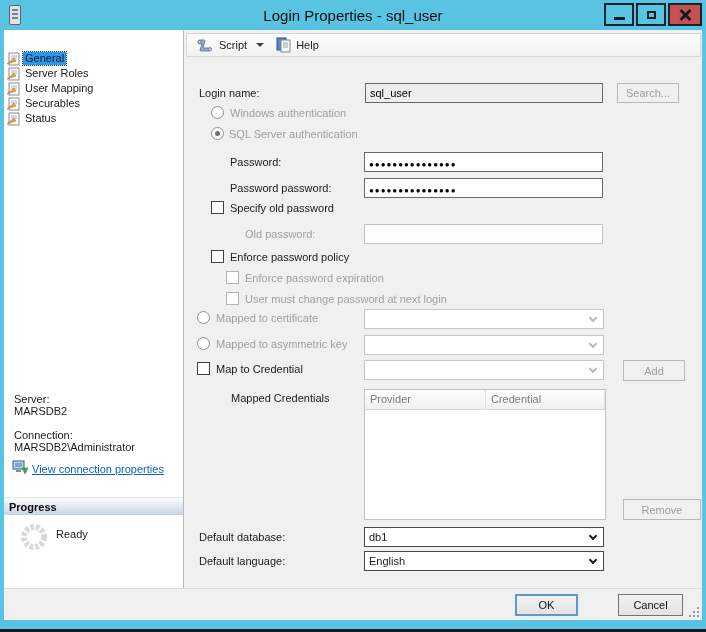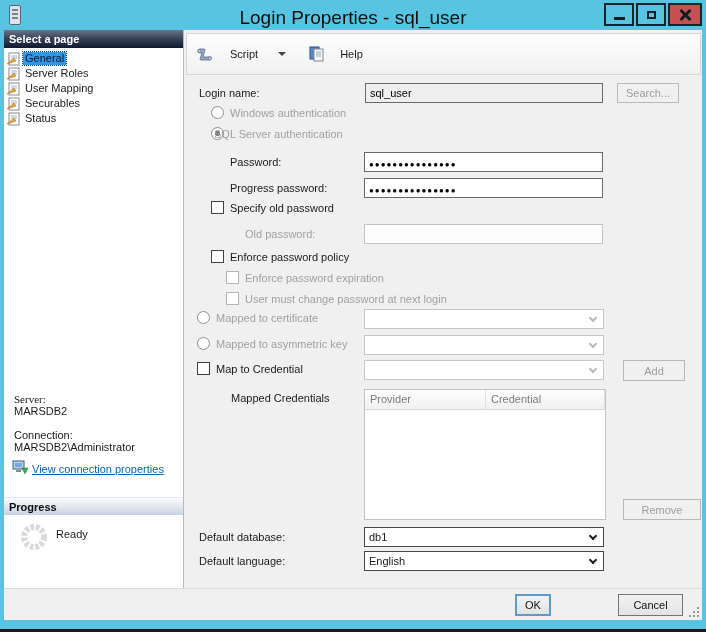--- a/index.html
+++ b/index.html
@@ -3,21 +3,21 @@
 <meta charset="utf-8">
 <style>
   * { margin:0; padding:0; box-sizing:border-box; }
   html,body { width:706px; height:632px; }
   body { font-family:"Liberation Sans","DejaVu Sans",sans-serif; font-size:11px; color:#1a1a1a; }
   .window { position:relative; width:706px; height:632px; background:#58c4e2; overflow:hidden; }
   .bottom-edge { position:absolute; left:0; right:0; bottom:0; height:3px; background:#15181c; }
 
   
   .titlebar { position:absolute; left:0; top:0; right:0; height:30px; }
-  .title-text { position:absolute; left:0; right:0; top:7px; text-align:center; font-size:19px; color:#0d0d0d; }
+  .title-text { position:absolute; left:0; right:0; top:7px; text-align:center; font-size:15px; color:#0d0d0d; }
   .app-icon { position:absolute; left:9px; top:5px; width:12px; height:20px; background:#dfe3e9; border:1px solid #5d6570; border-radius:2px; }
   .app-icon::before { content:""; position:absolute; left:2px; top:3px; width:6px; height:2px; background:#7b8490; box-shadow:0 4px 0 #7b8490, 0 8px 0 #7b8490; }
   .winbtn { position:absolute; top:3px; height:23px; border:2px solid #17242c; display:flex; align-items:center; justify-content:center; }
   .btn-min { left:604px; width:30px; }
   .btn-max { left:636px; width:30px; }
   .btn-close { left:668px; width:34px; background:#c75050; }
   .glyph-min { width:11px; height:3px; background:#101c24; margin-top:8px; }
   .glyph-max { width:9px; height:8px; border:2px solid #101c24; }
   .glyph-x { position:relative; width:12px; height:12px; }
   .glyph-x::before,.glyph-x::after { content:""; position:absolute; left:5px; top:-1px; width:3px; height:14px; background:#101c24; }
@@ -35,21 +35,21 @@
   .page-item { position:absolute; left:2px; height:15px; display:flex; align-items:center; }
   .page-item .icn { width:17px; height:14px; flex:0 0 17px; }
   .page-label { padding:0 2px; line-height:13px; }
   .page-label.sel { background:#3096e6; color:#041a2e; outline:1px dotted #12395e; }
   .side-text { position:absolute; left:10px; }
   .link { color:#0b61c4; text-decoration:underline; cursor:pointer; }
   .spinner { position:absolute; left:14px; top:491px; width:32px; height:32px; }
 
   
   .content { position:absolute; left:181px; top:0; right:0; bottom:32px; background:#f0f0f0; }
-  .toolbar { position:absolute; left:1px; right:1px; top:3px; height:42px; background:linear-gradient(180deg,#fdfdfd,#f1f1f1); border:1px solid #d6d6d6; display:flex; align-items:center; padding-left:9px; gap:16px; }
+  .toolbar { position:absolute; left:1px; right:1px; top:3px; height:24px; background:linear-gradient(180deg,#fdfdfd,#f1f1f1); border:1px solid #d6d6d6; display:flex; align-items:center; padding-left:9px; gap:5px; }
   .tool-label { font-size:11px; color:#1a1a1a; }
   .dd-arrow { width:0; height:0; border-left:4px solid transparent; border-right:4px solid transparent; border-top:4px solid #444; margin:0 6px 0 4px; }
 
   .lbl { position:absolute; white-space:nowrap; color:#1a1a1a; }
   .lbl.dis { color:#a0a0a0; }
 
   .tb { position:absolute; height:20px; border:1px solid #696969; background:#fff; font-family:inherit; font-size:11px; padding:2px 4px; color:#000; }
   .tb.ro { background:#eeeeee; }
   .tb.dis { border-color:#c3c3c3; background:#fdfdfd; }
   .pwd { font-size:8px; letter-spacing:1px; font-weight:bold; padding-top:6px; }
@@ -93,21 +93,20 @@
         <span class="glyph-max"></span>
       </div>
     <div class="winbtn btn-close">
         <span class="glyph-x"></span>
       </div>
   </div>
 
   <div class="bodyarea">
 
     <div class="sidebar">
-      <div class="pane-header hdr-dark">Select a page</div>
 
       <div class="page-item" style="top:21px;text-align:center;">
         <svg class="icn" viewBox="0 0 17 14">
             <rect x="3" y="1" width="10" height="12" fill="#fff" stroke="#8a8a8a"></rect>
             <line x1="5" y1="4" x2="11" y2="4" stroke="#aab4c4"></line>
             <line x1="5" y1="6" x2="11" y2="6" stroke="#aab4c4"></line>
             <path d="M1 12 L8 6 L10 9 Z" fill="#e8a33d" stroke="#9a6a18" stroke-width="0.5"></path>
           </svg>
         <span class="page-label sel">General</span>
       </div>
@@ -141,21 +140,21 @@
       <div class="page-item" style="top:81px;">
         <svg class="icn" viewBox="0 0 17 14">
             <rect x="3" y="1" width="10" height="12" fill="#fff" stroke="#8a8a8a"></rect>
             <line x1="5" y1="4" x2="11" y2="4" stroke="#aab4c4"></line>
             <line x1="5" y1="6" x2="11" y2="6" stroke="#aab4c4"></line>
             <path d="M1 12 L8 6 L10 9 Z" fill="#e8a33d" stroke="#9a6a18" stroke-width="0.5"></path>
           </svg>
         <span class="page-label">Status</span>
       </div>
 
-      <div class="side-text" style="top:363px;font-family:Liberation Serif, serif;">Server:</div>
+      <div class="side-text" style="top:363px;">Server:</div>
       <div class="side-text" style="top:375px;">MARSDB2</div>
       <div class="side-text" style="top:399px;">Connection:</div>
       <div class="side-text" style="top:411px;">MARSDB2\Administrator</div>
 
       <svg style="position:absolute; left:8px; top:430px;" width="17" height="15" viewBox="0 0 17 15">
         <rect x="1" y="1" width="11" height="8" fill="#bcd2ea" stroke="#3a5a82"></rect>
         <rect x="3" y="3" width="7" height="4" fill="#7da7d6"></rect>
         <rect x="4" y="10" width="5" height="2" fill="#8a8a8a"></rect>
         <path d="M10 8 L16 8 L13 14 Z" fill="#3fae49" stroke="#1c7a26" stroke-width="0.5"></path>
       </svg>
@@ -188,25 +187,25 @@
         <span class="tool-label">Help</span>
       </div>
 
       <div class="lbl" style="left:14px; top:57px;">Login name:</div>
       <input class="tb ro" style="left: 180px; top: 53px; width: 238px;" value="sql_user">
       <button class="btn dis" style="left:432px; top:53px; width:62px; height:20px;">Search...</button>
 
       <span class="radio dis" style="left:26px; top:76px;"></span>
       <div class="lbl dis" style="left:45px; top:77px;">Windows authentication</div>
       <span class="radio dis checked" style="left:26px; top:97px;"></span>
-      <div class="lbl dis" style="left:29px; top:98px;text-align:center;">SQL Server authentication</div>
+      <div class="lbl dis" style="left:44px; top:98px;text-align:center;">SQL Server authentication</div>
 
       <div class="lbl" style="left:45px; top:126px;">Password:</div>
       <input class="tb pwd" style="left: 179px; top: 122px; width: 239px;" value="●●●●●●●●●●●●●●●">
-      <div class="lbl" style="left:45px; top:152px;">Progress password:</div>
+      <div class="lbl" style="left:45px; top:152px;">Password password:</div>
       <input class="tb pwd" style="left: 179px; top: 148px; width: 239px;" value="●●●●●●●●●●●●●●●">
 
       <span class="cb" style="left:26px; top:171px;"></span>
       <div class="lbl" style="left:45px; top:172px;">Specify old password</div>
 
       <div class="lbl dis" style="left:60px; top:198px;">Old password:</div>
       <input class="tb dis" style="left: 179px; top: 194px; width: 239px;" value="">
 
       <span class="cb" style="left:26px; top:220px;"></span>
       <div class="lbl" style="left:45px; top:221px;">Enforce password policy</div>
@@ -244,21 +243,21 @@
       <button class="btn dis" style="left:438px; top:469px; width:78px;">Remove</button>
 
       <div class="lbl" style="left:14px; top:501px;">Default database:</div>
       <div class="combo" style="left:179px; top:497px; width:240px;"><span>db1</span><span class="chev"></span></div>
 
       <div class="lbl" style="left:14px; top:525px;">Default language:</div>
       <div class="combo" style="left:179px; top:521px; width:240px;"><span>English</span><span class="chev"></span></div>
     </div>
 
     <div class="footer">
-      <button class="btn default-focus" style="left:511px; top:5px; width:36px; height:22px;">OK</button>
+      <button class="btn default-focus" style="left:511px; top:5px; width:63px; height:22px;">OK</button>
       <button class="btn" style="left:614px; top:5px; width:65px; height:22px;">Cancel</button>
       <div class="grip">
         <i style="right:0; bottom:0;"></i>
           <i style="right:4px; bottom:0;"></i>
           <i style="right:8px; bottom:0;"></i>
         <i style="right:0; bottom:4px;"></i>
           <i style="right:4px; bottom:4px;"></i>
         <i style="right:0; bottom:8px;"></i>
       </div>
     </div>

